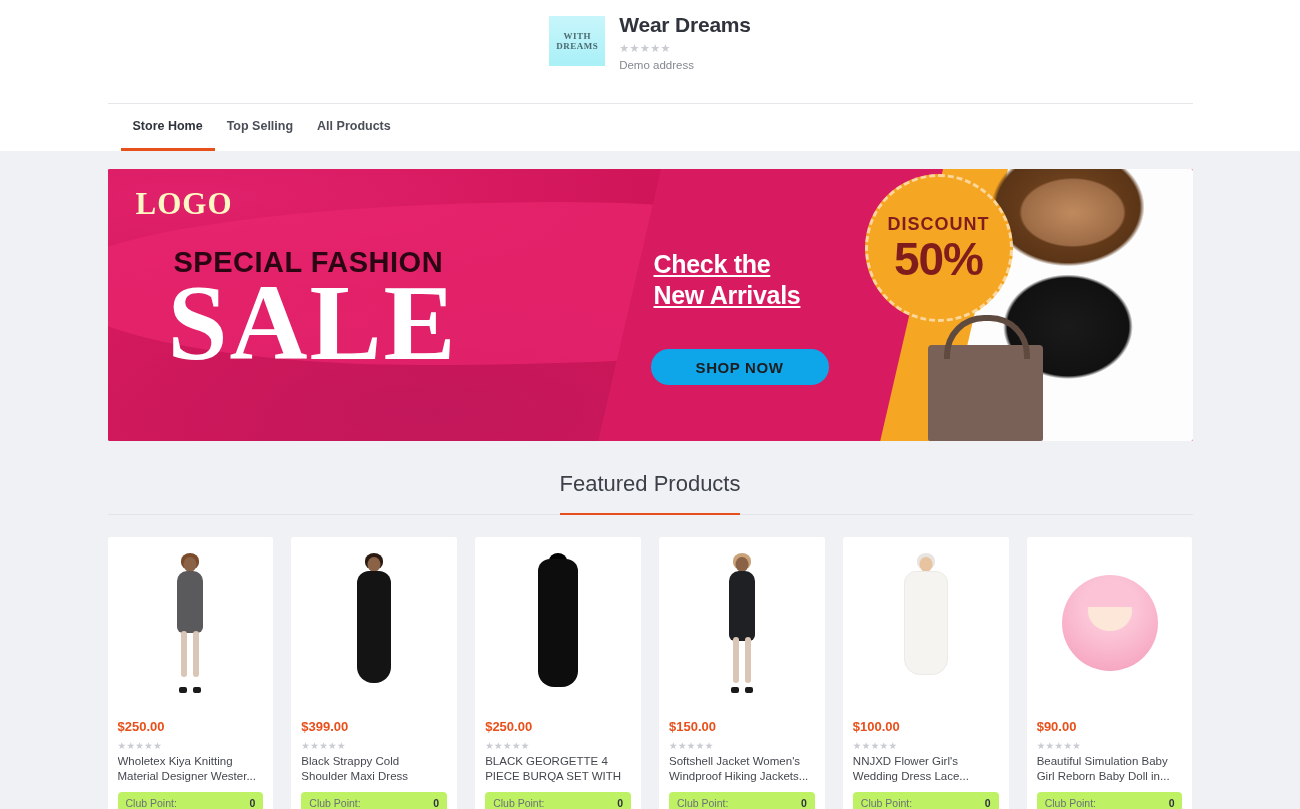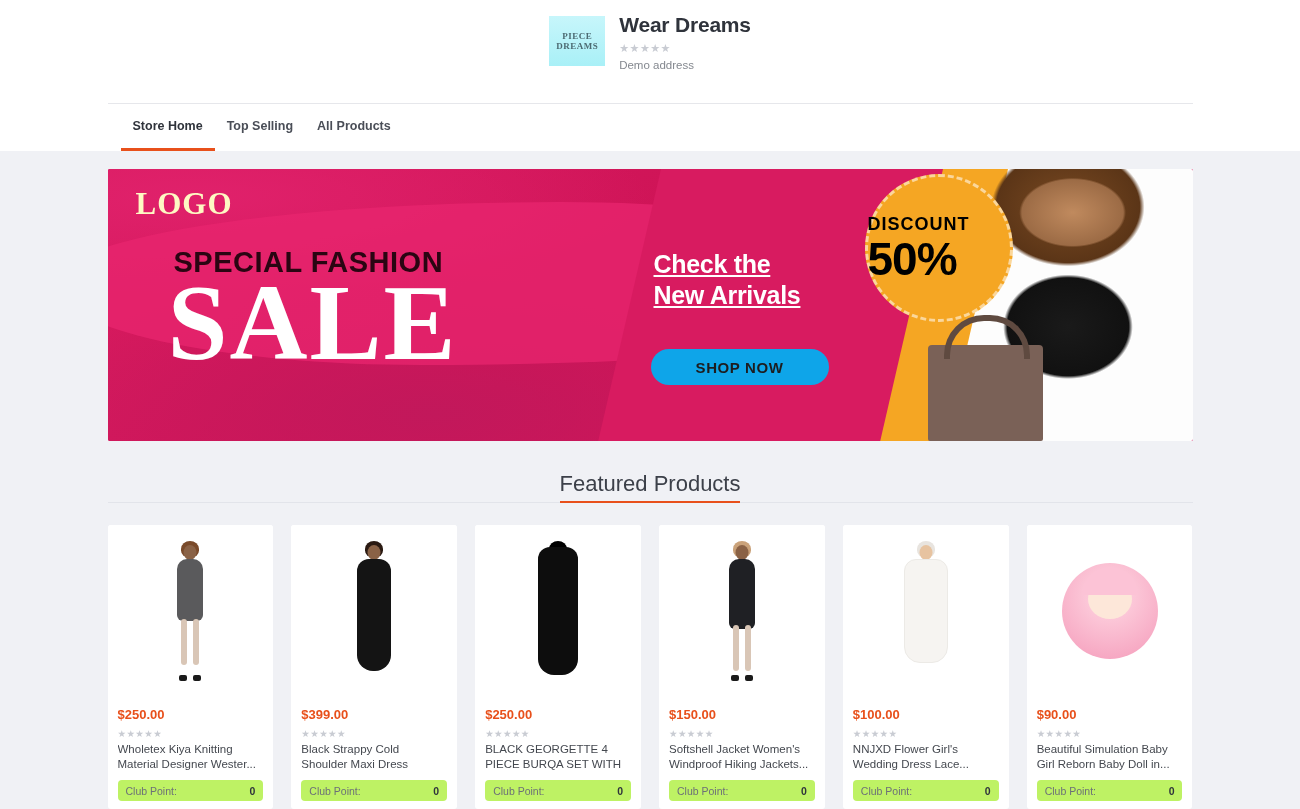--- a/index.html
+++ b/index.html
@@ -226,22 +226,23 @@
     position: absolute;
     right: 180px;
     top: 5px;
     width: 148px;
     height: 148px;
     border-radius: 50%;
     background: #f5a623;
     border: 3px dashed rgba(255,255,255,0.55);
     display: flex;
     flex-direction: column;
+    align-items: center;
     justify-content: center;
-    color: #000000;
+    color: #7f1d1d;
   }
   .discount-badge .d-label {
     font-weight: bold;
     font-size: 18px;
     letter-spacing: 1px;
   }
   .discount-badge .d-value {
     font-weight: bold;
     font-size: 46px;
     line-height: 48px;
@@ -280,21 +281,21 @@
   
   .featured-title-wrap {
     text-align: center;
     padding-top: 30px;
     position: relative;
   }
   .featured-title {
     display: inline-block;
     font-size: 22px;
     color: #3c4049;
-    padding-bottom: 4px;
+    padding-bottom: 16px;
     border-bottom: 2px solid #e8501b;
     position: relative;
     z-index: 2;
   }
   .featured-rule {
     height: 1px;
     background: #e2e4ea;
     margin-top: -1px;
   }
 
@@ -385,21 +386,21 @@
     content:""; position:absolute; left:50%; top:4px; transform:translateX(-50%);
     width:56px; height:28px; border-radius:28px 28px 0 0; background:#fcc3d6;
   }
 </style>
 </head>
 <body>
 
 <div class="store-header">
   <div class="store-header-inner">
     <div class="store-logo">
-      <span>PIECE</span>
+      <span>WITH</span>
       <span>DREAMS</span>
     </div>
     <div class="store-meta">
       <div class="store-name">Wear Dreams</div>
       <div class="stars">
         <span>★★★★★</span>
       </div>
       <div class="store-address">Demo address</div>
     </div>
   </div>

